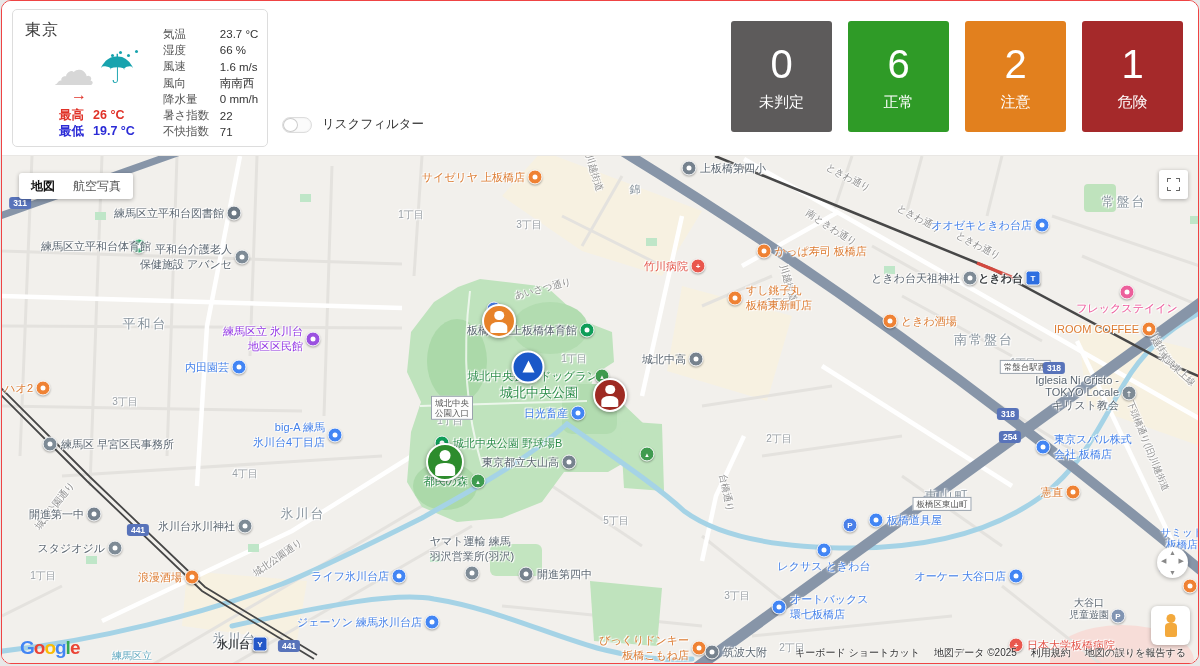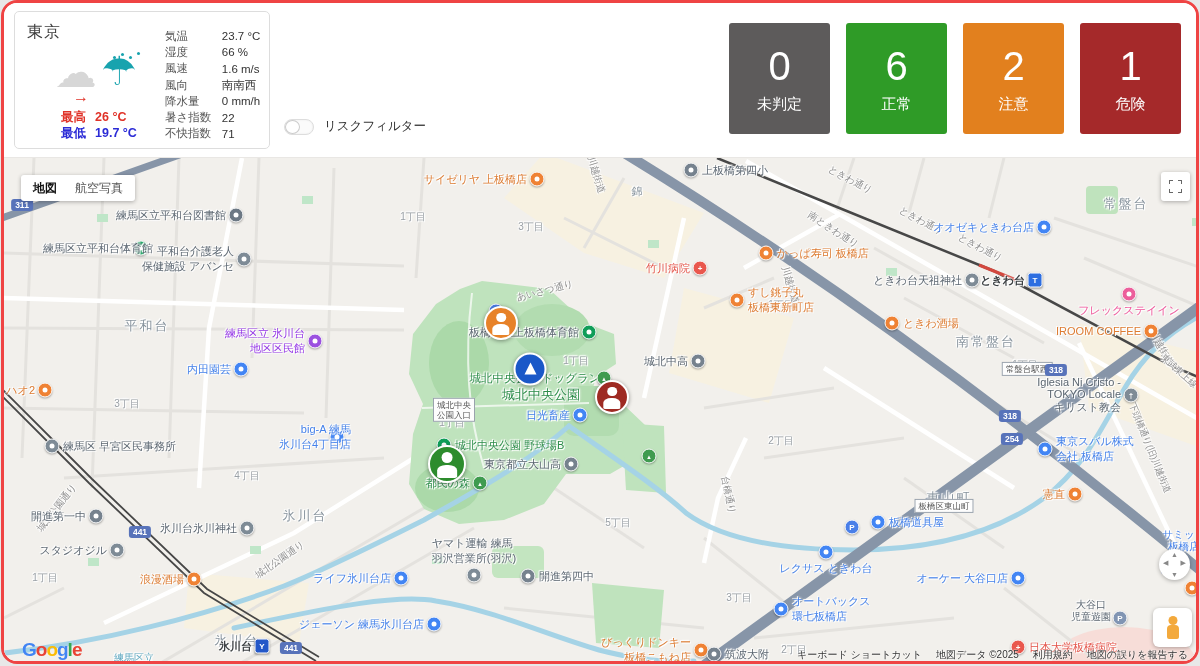--- a/index.html
+++ b/index.html
@@ -1,18 +1,18 @@
 <!DOCTYPE html>
 <html><head>
 <meta charset="utf-8">
 <style>
   * { box-sizing: border-box; margin: 0; padding: 0; }
   html,body { background:#e8e8e8; font-family:"Liberation Sans","DejaVu Sans",sans-serif; }
   .page { position:relative; width:1198px; height:664px; margin:0 auto; background:#fff;
-          border:3px solid #ef4444; border-radius:16px; overflow:hidden; }
+          border:1px solid #ef4444; border-radius:10px; overflow:hidden; }
 
   
   .header { position:absolute; left:0; top:0; width:100%; height:155px; background:#fff;
             border-bottom:1px solid #e9e7e4; }
   .weather-card { position:absolute; left:10px; top:8px; width:256px; height:138px;
                   border:1px solid #ddd; border-radius:5px; background:#fff; }
   .w-city { position:absolute; left:12px; top:10px; font-size:16px; color:#3c3c3c; letter-spacing:1px; }
   .w-cloud { position:absolute; left:40px; top:36px; font-size:42px; color:#d7d7d7; }
   .w-arrow { position:absolute; left:58px; top:76px; font-size:16px; font-weight:bold; color:#e03228; }
   .w-umbrella { position:absolute; left:86px; top:36px; font-size:40px; color:#18a3ae; }
@@ -528,21 +528,21 @@
           <div class="poi-ico" style="background: rgb(126, 139, 150);">
             <span class="dot"></span>
           </div>
           <div class="poi-lab side-above c-poi" style="white-space: pre; text-shadow: rgb(255, 255, 255) 0px 0px 3px, rgb(255, 255, 255) 0px 0px 3px, rgb(255, 255, 255) 1px 1px 0px, rgb(255, 255, 255) -1px -1px 0px;">ヤマト運輸 練馬
 羽沢営業所(羽沢)</div>
         </div>
         <div class="poi-anchor" style="left: 333px; top: 279px;">
           <div class="poi-ico" style="background: rgb(66, 133, 244);">
             <span class="dot"></span>
           </div>
-          <div class="poi-lab side-left c-shop" style="white-space: pre; text-shadow: rgb(255, 255, 255) 0px 0px 3px, rgb(255, 255, 255) 0px 0px 3px, rgb(255, 255, 255) 1px 1px 0px, rgb(255, 255, 255) -1px -1px 0px; margin-left: 24px;">big-A 練馬
+          <div class="poi-lab side-left c-shop" style="white-space: pre; text-shadow: rgb(255, 255, 255) 0px 0px 3px, rgb(255, 255, 255) 0px 0px 3px, rgb(255, 255, 255) 1px 1px 0px, rgb(255, 255, 255) -1px -1px 0px;">big-A 練馬
 氷川台4丁目店</div>
         </div>
         <div class="poi-anchor" style="left: 237px; top: 211px;">
           <div class="poi-ico" style="background: rgb(66, 133, 244);">
             <span class="dot"></span>
           </div>
           <div class="poi-lab side-left c-shop" style="white-space: pre; text-shadow: rgb(255, 255, 255) 0px 0px 3px, rgb(255, 255, 255) 0px 0px 3px, rgb(255, 255, 255) 1px 1px 0px, rgb(255, 255, 255) -1px -1px 0px;">内田園芸</div>
         </div>
         <div class="poi-anchor" style="left: 311px; top: 183px;">
           <div class="poi-ico" style="background: rgb(155, 81, 224);">

